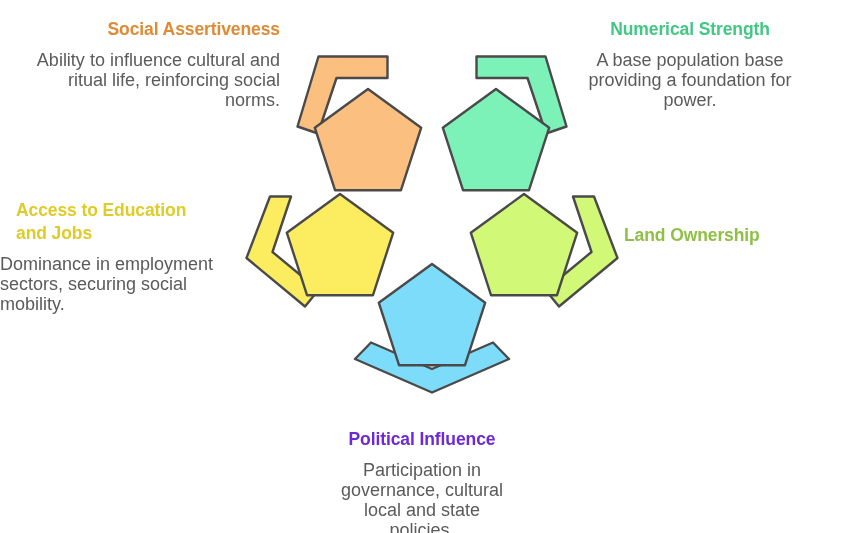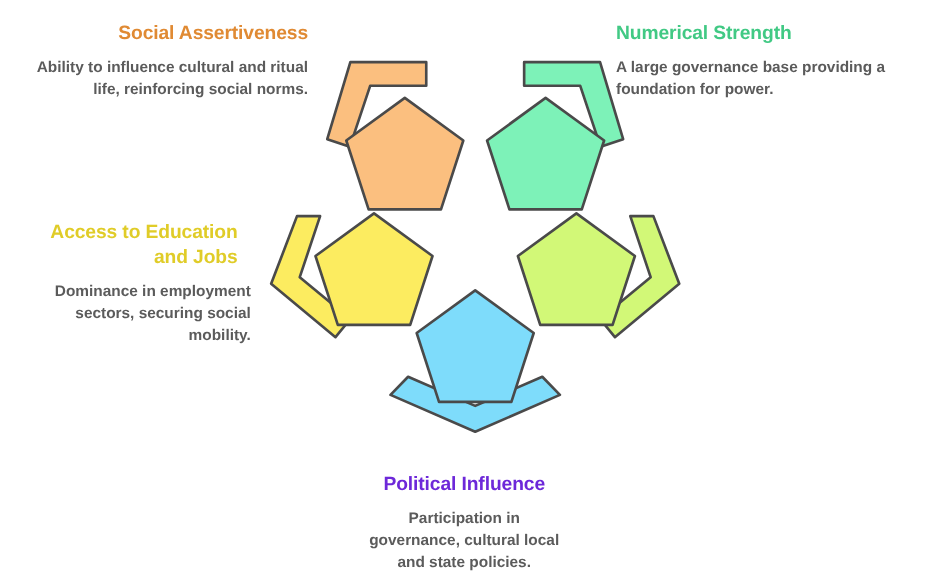--- a/index.html
+++ b/index.html
@@ -37,45 +37,44 @@
 
   .node-title {
     font-size: 17.5px;
     font-weight: bold;
     line-height: 23px;
     margin: 0 0 9px 0;
     letter-spacing: -0.1px;
   }
 
   .node-desc {
-    font-size: 14px;
+    font-size: 18px;
     line-height: 20px;
     color: #5b5b5b;
     margin: 0;
-    font-weight: bold;
+    font-weight: normal;
   }
 
   
   .block-social {
     left: 24px;
     top: 18px;
     width: 256px;
     text-align: right;
   }
   .block-numerical {
     left: 560px;
     top: 18px;
     width: 260px;
-    text-align: left;
+    text-align: center;
   }
   .block-education {
     left: 16px;
     top: 199px;
     width: 200px;
-    text-align: right;
   }
   .block-land {
     left: 624px;
     top: 224px;
     width: 220px;
     text-align: left;
   }
   .block-political {
     left: 297px;
     top: 428px;
@@ -129,29 +128,30 @@
     </g>
   </svg>
 
   <div class="text-block block-social">
     <h2 class="node-title" style="color:#E08A33">Social Assertiveness</h2>
     <p class="node-desc">Ability to influence cultural and ritual life, reinforcing social norms.</p>
   </div>
 
   <div class="text-block block-numerical">
     <h2 class="node-title" style="color:#41C984">Numerical Strength</h2>
-    <p class="node-desc">A large governance base providing a foundation for power.</p>
+    <p class="node-desc">A base population base providing a foundation for power.</p>
   </div>
 
   <div class="text-block block-education">
     <h2 class="node-title" style="color:#E0CC28">Access to Education and Jobs</h2>
-    <p class="node-desc" style="width:216px; margin-left:-16px;padding-left:12px;">Dominance in employment sectors, securing social mobility.</p>
+    <p class="node-desc" style="width:216px; margin-left:-16px;">Dominance in employment sectors, securing social mobility.</p>
   </div>
 
   <div class="text-block block-land">
+    <h2 class="node-title" style="color:#8FC046">Land Ownership</h2>
   </div>
 
   <div class="text-block block-political">
     <h2 class="node-title" style="color:#6d28d9">Political Influence</h2>
     <p class="node-desc" style="width:186px; margin:0 auto;">Participation in governance, cultural local and state policies.</p>
   </div>
 
 </div>
 
 </body></html>

